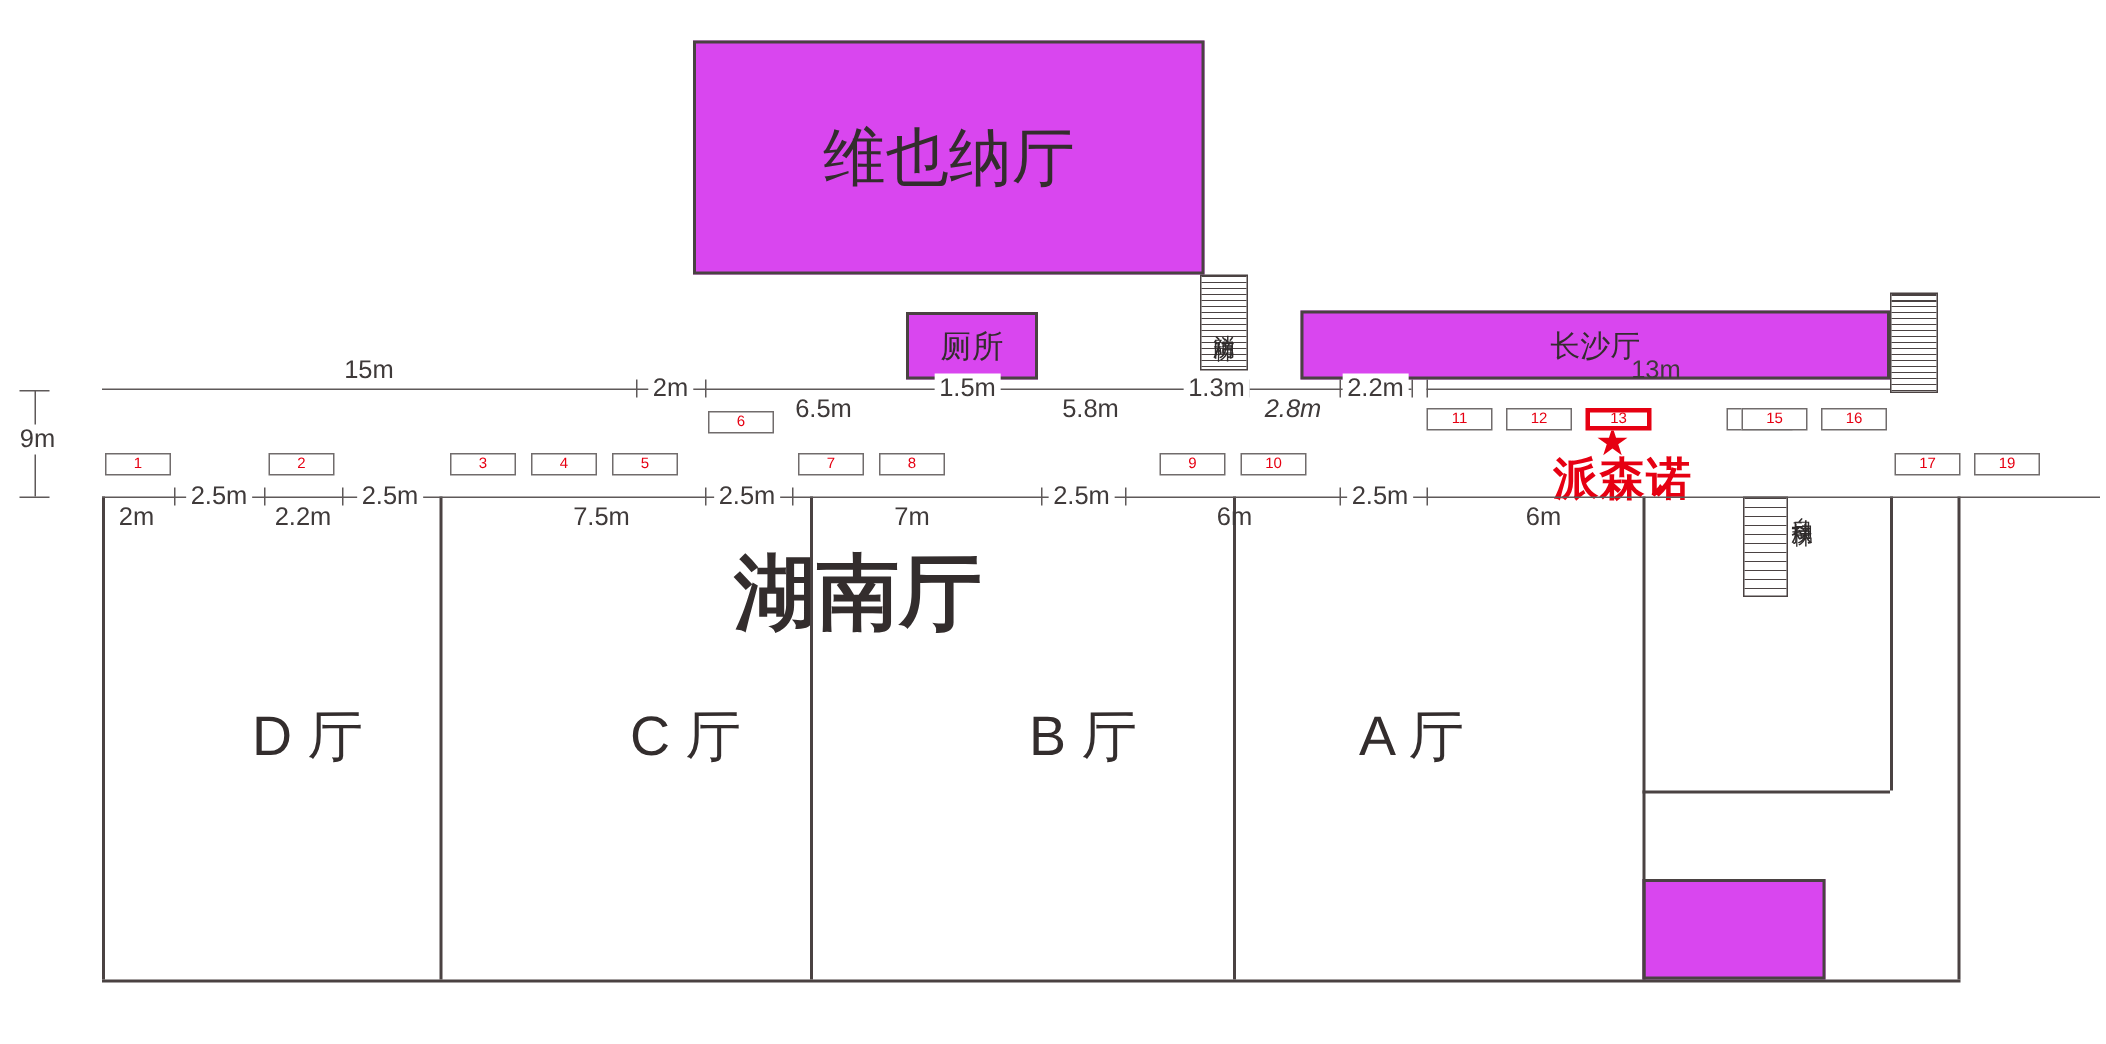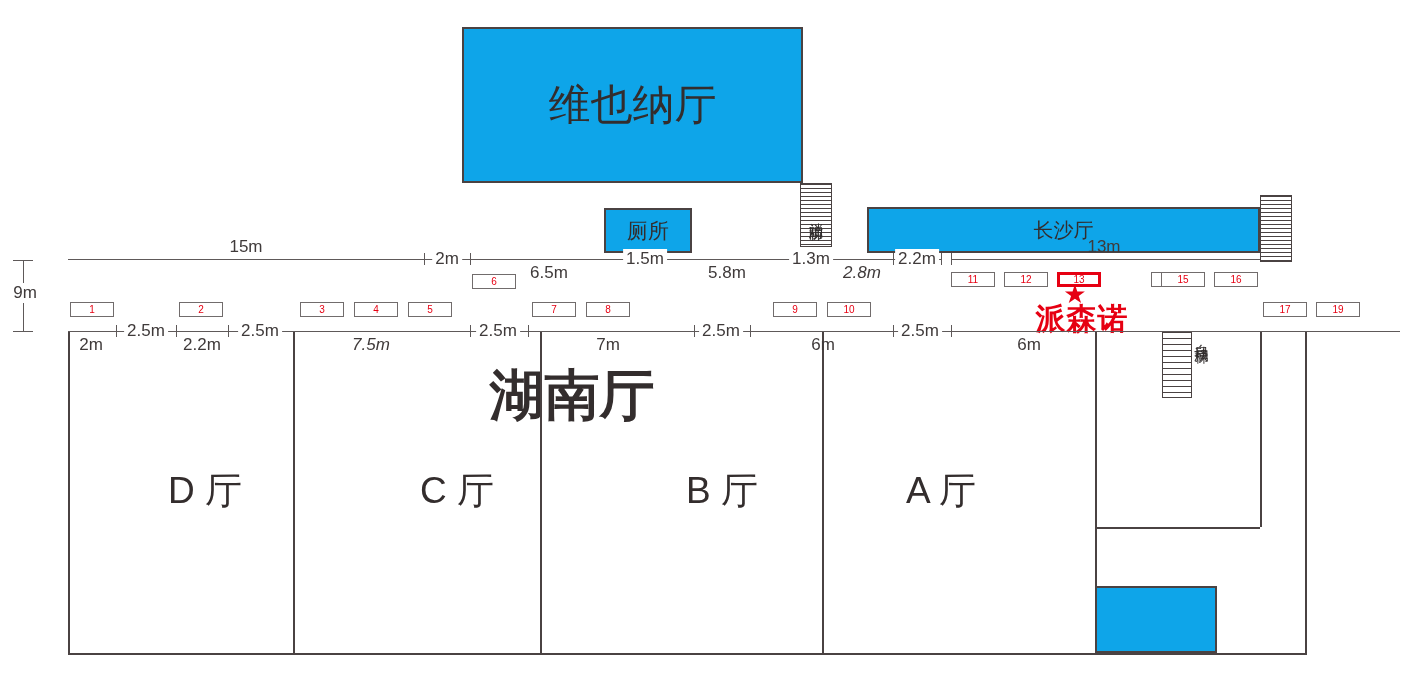--- a/index.html
+++ b/index.html
@@ -1,20 +1,20 @@
 <!DOCTYPE html>
 <html><head>
 <meta charset="utf-8">
 <style>
   html,body{margin:0;padding:0;background:#ffffff;}
   #plan{
     position:relative;width:1404px;height:696px;background:#ffffff;overflow:hidden;
     font-family:"Liberation Sans","DejaVu Sans",sans-serif;color:#3f3a3a;
   }
-  .room{position:absolute;box-sizing:border-box;border:2px solid #4a4242;background:#0ea5e9;
+  .room{position:absolute;box-sizing:border-box;border:2px solid #4a4242;background:#d946ef;
         display:flex;align-items:center;justify-content:center;}
   .room-label{white-space:nowrap;color:#332d2d;}
   .wall-h{position:absolute;height:0;border-top:2px solid #4a4242;}
   .wall-v{position:absolute;width:0;border-left:2px solid #4a4242;}
   .dim-h{position:absolute;height:0;border-top:1px solid #5e5959;}
   .dim-v{position:absolute;width:0;border-left:1px solid #5e5959;}
   .tick{position:absolute;width:0;height:12px;border-left:1px solid #5e5959;}
   .htick{position:absolute;height:0;width:20px;border-top:1px solid #5e5959;}
   .dlabel{position:absolute;font-size:17px;white-space:nowrap;transform:translateX(-50%);}
   .dlabel.inline{transform:translate(-50%,-50%);background:#ffffff;padding:0 3px;}
@@ -112,21 +112,21 @@
     <div class="tick" style="left: 470px; top: 325px;"></div>
     <div class="tick" style="left: 528px; top: 325px;"></div>
     <div class="tick" style="left: 694px; top: 325px;"></div>
     <div class="tick" style="left: 750px; top: 325px;"></div>
     <div class="tick" style="left: 893px; top: 325px;"></div>
     <div class="tick" style="left: 951px; top: 325px;"></div>
     <div class="dlabel" style="left: 91px; top: 335px;">2m</div>
     <div class="dlabel inline" style="left: 146px; top: 331px;">2.5m</div>
     <div class="dlabel" style="left: 202px; top: 335px;">2.2m</div>
     <div class="dlabel inline" style="left: 260px; top: 331px;">2.5m</div>
-    <div class="dlabel" style="left: 371px; top: 335px; font-style: italic;">7.5m</div>
+    <div class="dlabel" style="left: 401px; top: 335px;">7.5m</div>
     <div class="dlabel inline" style="left: 498px; top: 331px;">2.5m</div>
     <div class="dlabel" style="left: 608px; top: 335px;">7m</div>
     <div class="dlabel inline" style="left: 721px; top: 331px;">2.5m</div>
     <div class="dlabel" style="left: 823px; top: 335px;">6m</div>
     <div class="dlabel inline" style="left: 920px; top: 331px;">2.5m</div>
     <div class="dlabel" style="left: 1029px; top: 335px;">6m</div>
     <div class="dim-v" style="left: 23px; top: 260px; height: 71px;"></div>
     <div class="htick" style="left: 13px; top: 260px;"></div>
     <div class="htick" style="left: 13px; top: 331px;"></div>
     <div class="dlabel inline" style="left: 25px; top: 293px;">9m</div>

